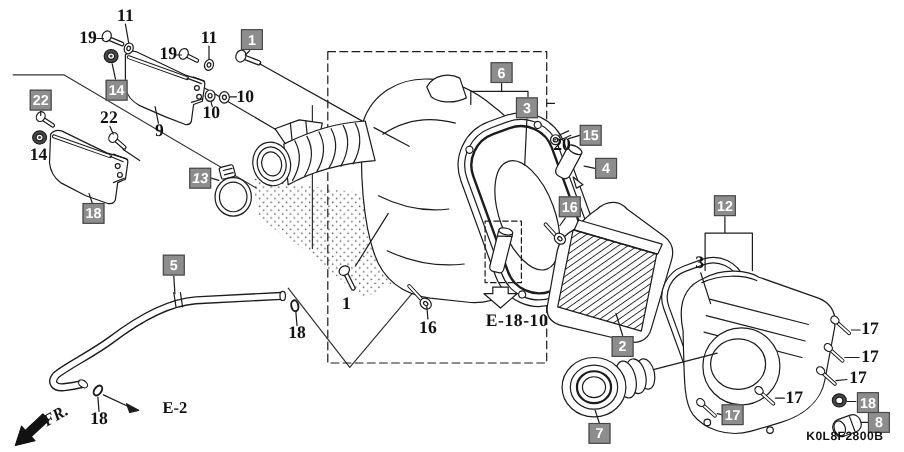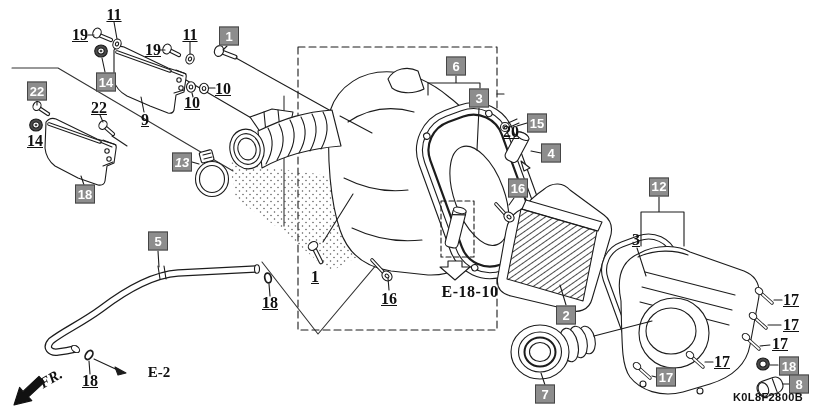--- a/index.html
+++ b/index.html
@@ -6,21 +6,21 @@
     --line:#1c1c1c; --box-bg:#8d8d8d; --box-border:#454545; --box-text:#ffffff; --label:#111111; --bg:#ffffff;
   }
   html,body{margin:0;padding:0;background:#fff;}
   #stage{position:relative;width:822px;height:411px;background:var(--bg);overflow:hidden;
          font-family:"Liberation Serif",serif;}
   #art{position:absolute;left:0;top:0;}
   .co{position:absolute;transform:translate(-50%,-50%);z-index:5;}
   .co.boxed{width:20px;height:19px;background:var(--box-bg);border:1px solid var(--box-border);
             color:var(--box-text);font:bold 13px/18px "Liberation Sans",sans-serif;text-align:center;
             box-sizing:border-box;cursor:pointer;}
-  .co.plain{color:var(--label);font:bold 16px/16px "Liberation Serif",serif;white-space:nowrap;text-decoration:underline;}
+  .co.plain{color:var(--label);font:bold 16px/16px "Liberation Serif",serif;white-space:nowrap;}
   .ref{position:absolute;transform:translate(-50%,-50%);color:var(--label);z-index:5;white-space:nowrap;}
   #ref-e1710{font:bold 16px "Liberation Serif",serif;letter-spacing:.5px;cursor:pointer;}
   #ref-e2{font:bold 15px "Liberation Serif",serif;cursor:pointer;margin-left:21px;}
   #ref-fr{font:bold italic 15px "Liberation Serif",serif;transform:translate(-50%,-50%) rotate(-30deg);}
   #diagram-code{font:bold 11px "Liberation Sans",sans-serif;letter-spacing:.4px;}
 </style>
 </head>
 <body>
 
 <div id="stage">
@@ -303,21 +303,21 @@
   <polygon points="14,405 31.8,400.6 28.4,396.9 44.4,382.1 39,376.3 23,391.4 19.6,387.4" fill="#111" stroke="#111"></polygon>
 </svg>
 
 <div id="callout-layer">
       <div class="co boxed" style="left: 229px; top: 36px;">1</div>
       <div class="co boxed" style="left: 456px; top: 66px;">6</div>
       <div class="co boxed" style="left: 479px; top: 98px;">3</div>
       <div class="co boxed" style="left: 537px; top: 123px;">15</div>
       <div class="co boxed" style="left: 551px; top: 153px;">4</div>
       <div class="co boxed" style="left: 518px; top: 188px;">16</div>
-      <div class="co boxed" style="left: 659px; top: 187px; font-family: Liberation Mono, monospace;">12</div>
+      <div class="co boxed" style="left: 659px; top: 187px;">12</div>
       <div class="co boxed" style="left: 566px; top: 315px;">2</div>
       <div class="co boxed" style="left: 545px; top: 394px;">7</div>
       <div class="co boxed" style="left: 182px; top: 162px; font-style: italic;">13</div>
       <div class="co boxed" style="left: 106px; top: 82px;">14</div>
       <div class="co boxed" style="left: 37px; top: 91px;">22</div>
       <div class="co boxed" style="left: 85px; top: 194px;">18</div>
       <div class="co boxed" style="left: 158px; top: 241px;">5</div>
       <div class="co boxed" style="left: 666px; top: 377px;">17</div>
       <div class="co boxed" style="left: 789px; top: 366px;">18</div>
       <div class="co boxed" style="left: 799px; top: 384px;">8</div>

